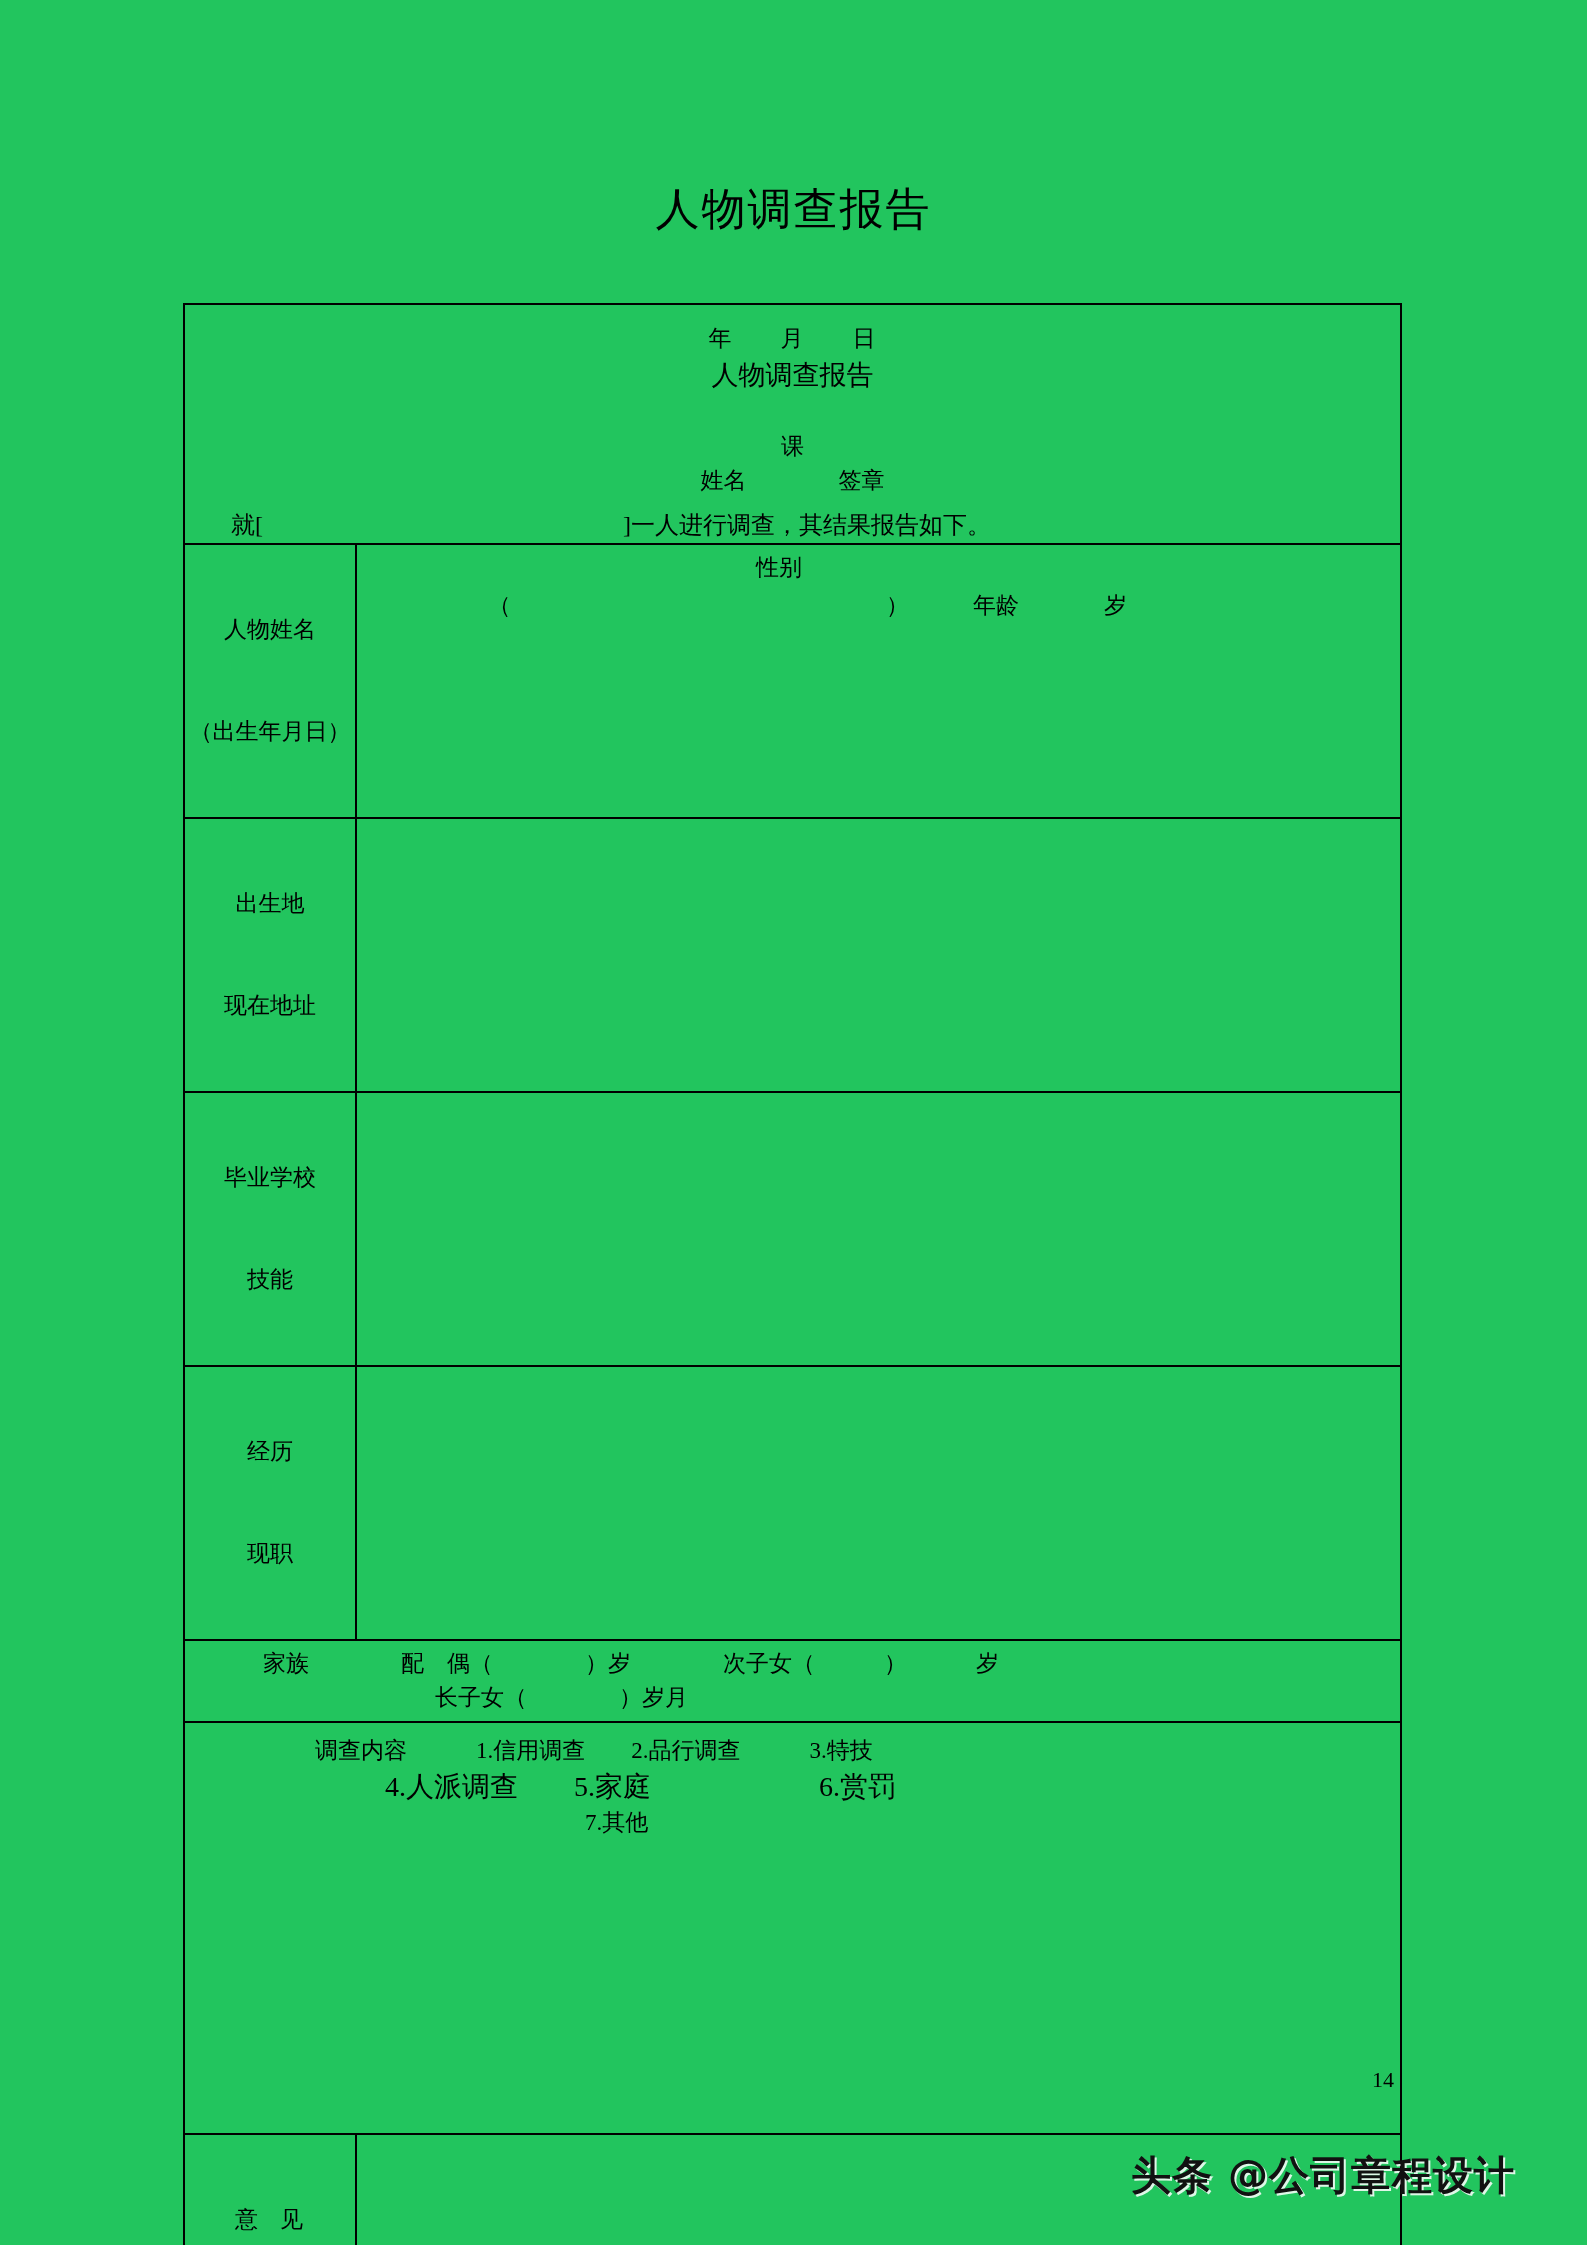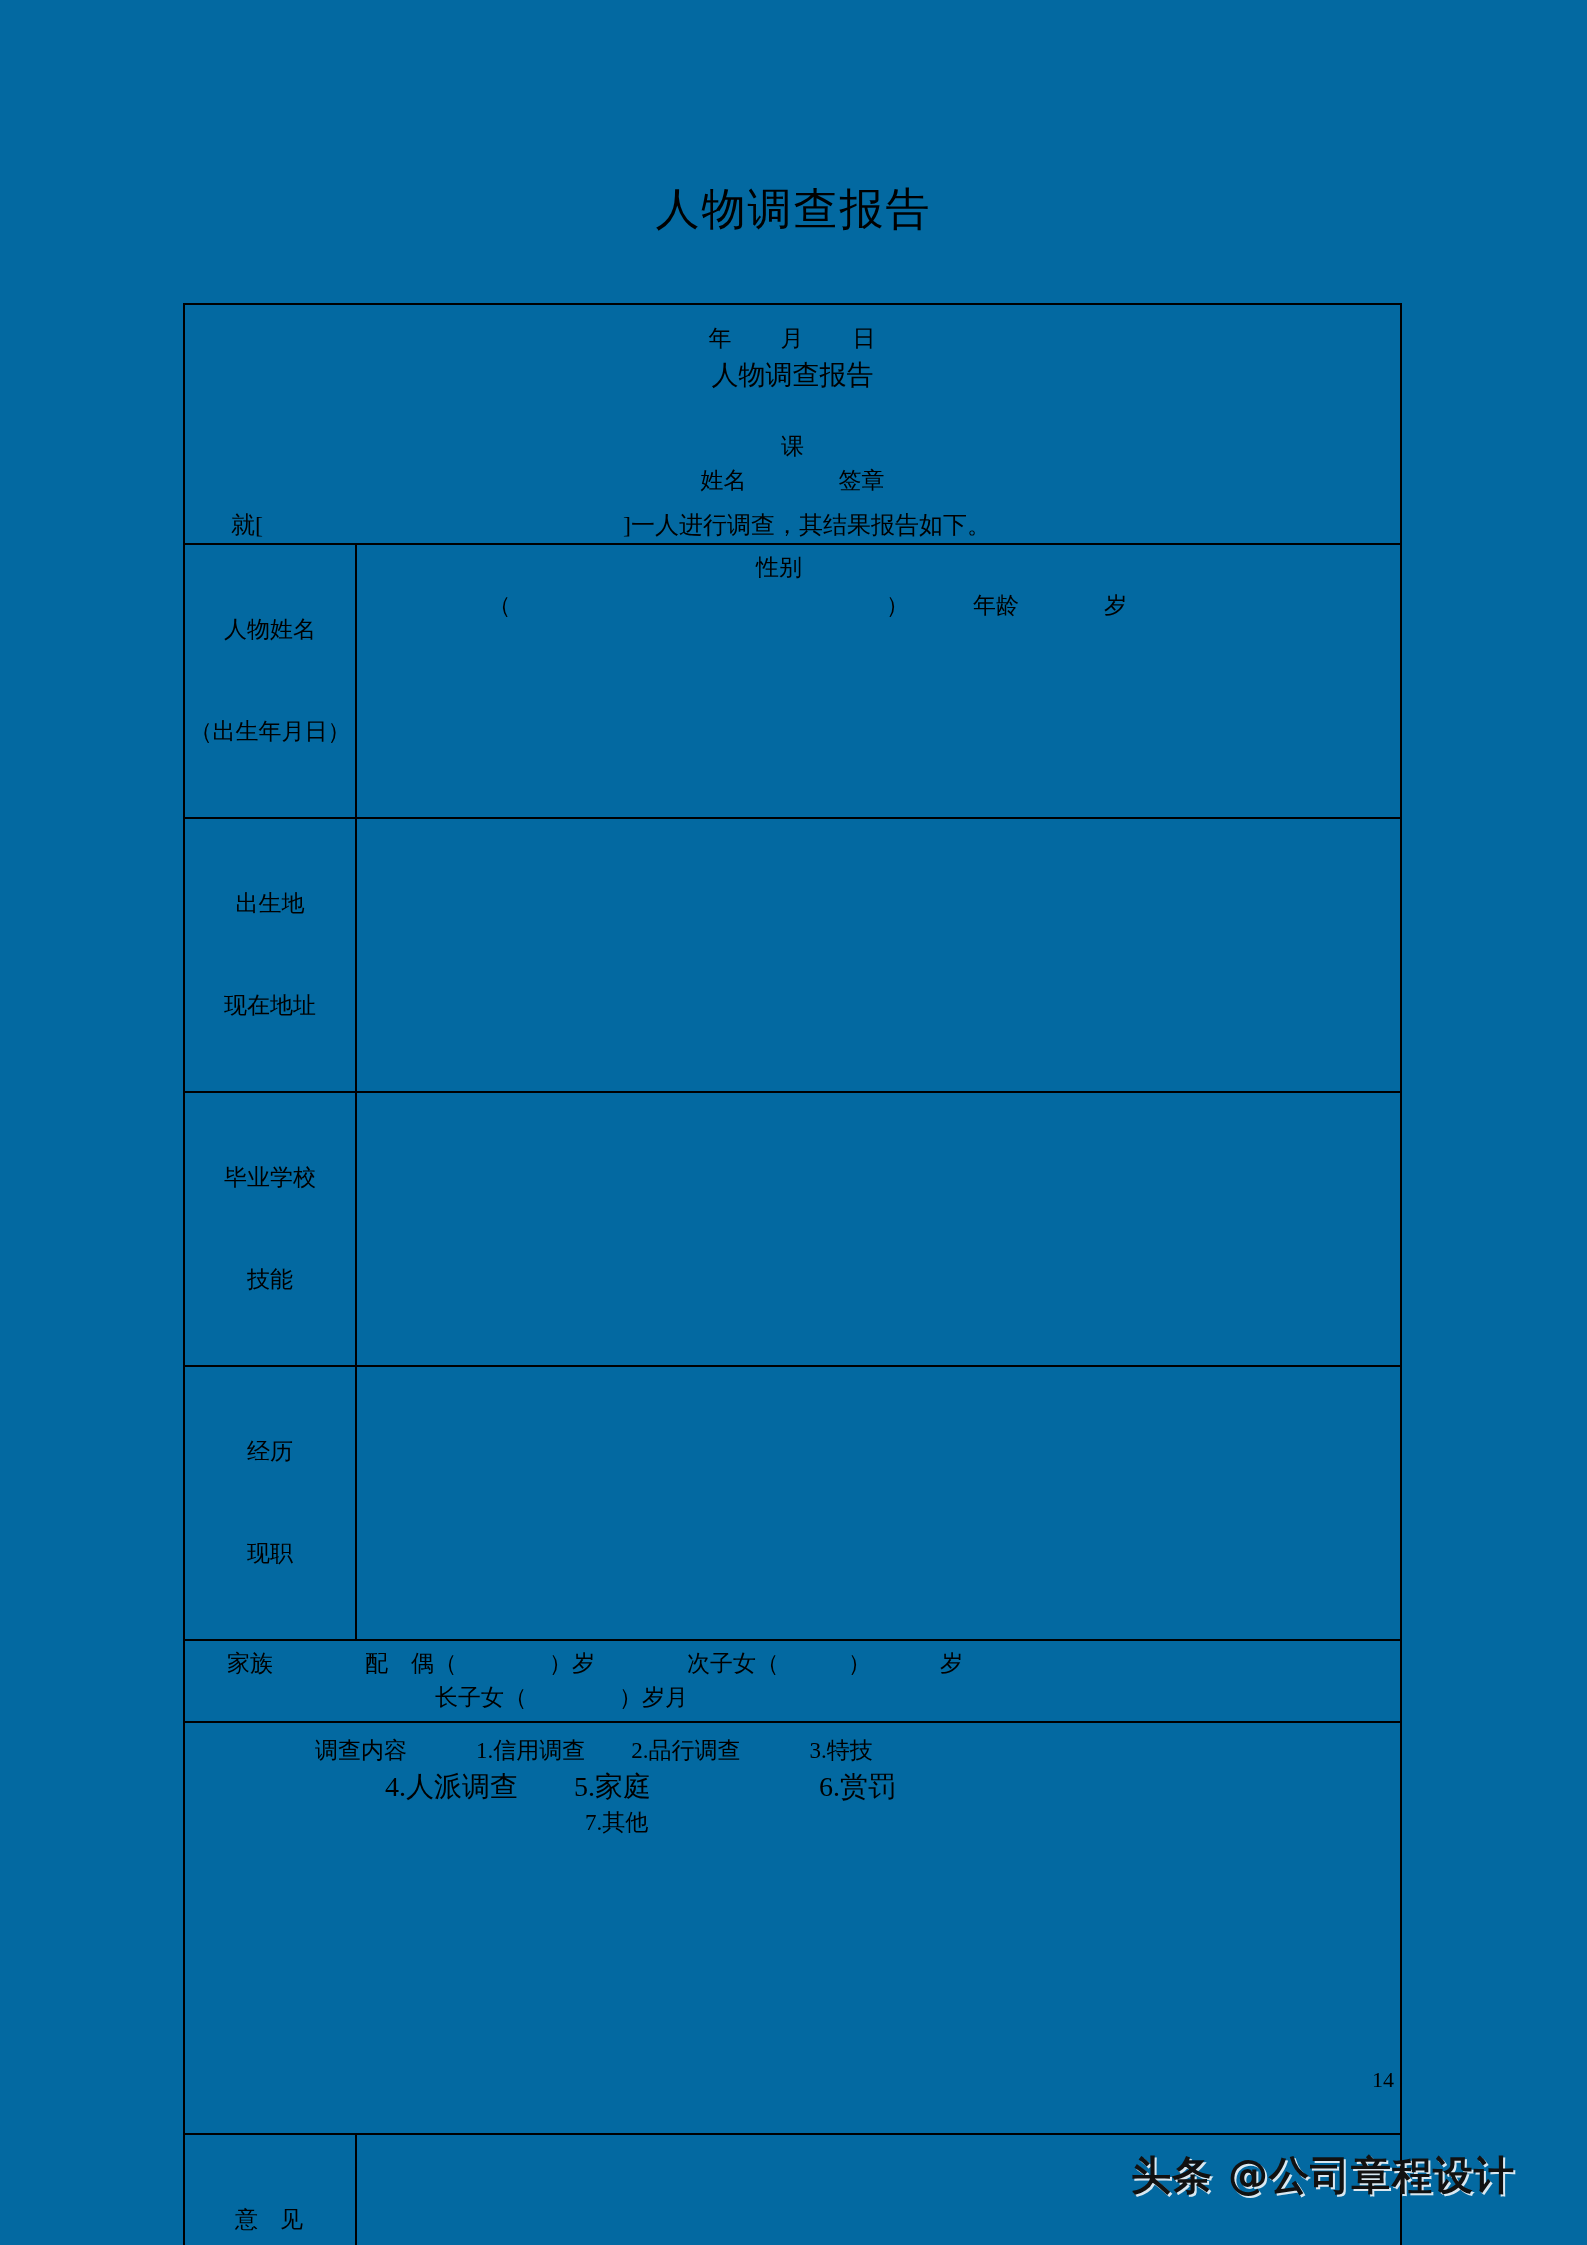--- a/index.html
+++ b/index.html
@@ -12,21 +12,21 @@
     height: 2245px;
     position: relative;
     font-family: "Liberation Serif", "DejaVu Serif", serif;
     color: #000000;
     overflow: hidden;
   }
 
   .page {
     position: absolute;
     inset: 0;
-    background: #0369a1;
+    background: #22c55e;
   }
 
   
   .doc-title {
     position: absolute;
     top: 181px;
     left: 0;
     width: 100%;
     text-align: center;
     font-size: 44px;
@@ -135,21 +135,21 @@
   .nv-close { position: absolute; left: 529px; top: 44px;  white-space: pre; }
   .nv-age   { position: absolute; left: 616px; top: 44px;  white-space: pre; }
   .nv-sui   { position: absolute; left: 747px; top: 44px;  white-space: pre; }
 
   
   .family-cell { height: 80px; }
   .fam-l1 {
     margin-top: 6px;
     font-size: 23px;
     line-height: 34px;
-    padding-left: 42px;
+    padding-left: 78px;
     white-space: pre;
   }
   .fam-l2 {
     font-size: 23px;
     line-height: 34px;
     padding-left: 250px;
     white-space: pre;
   }
 
   

